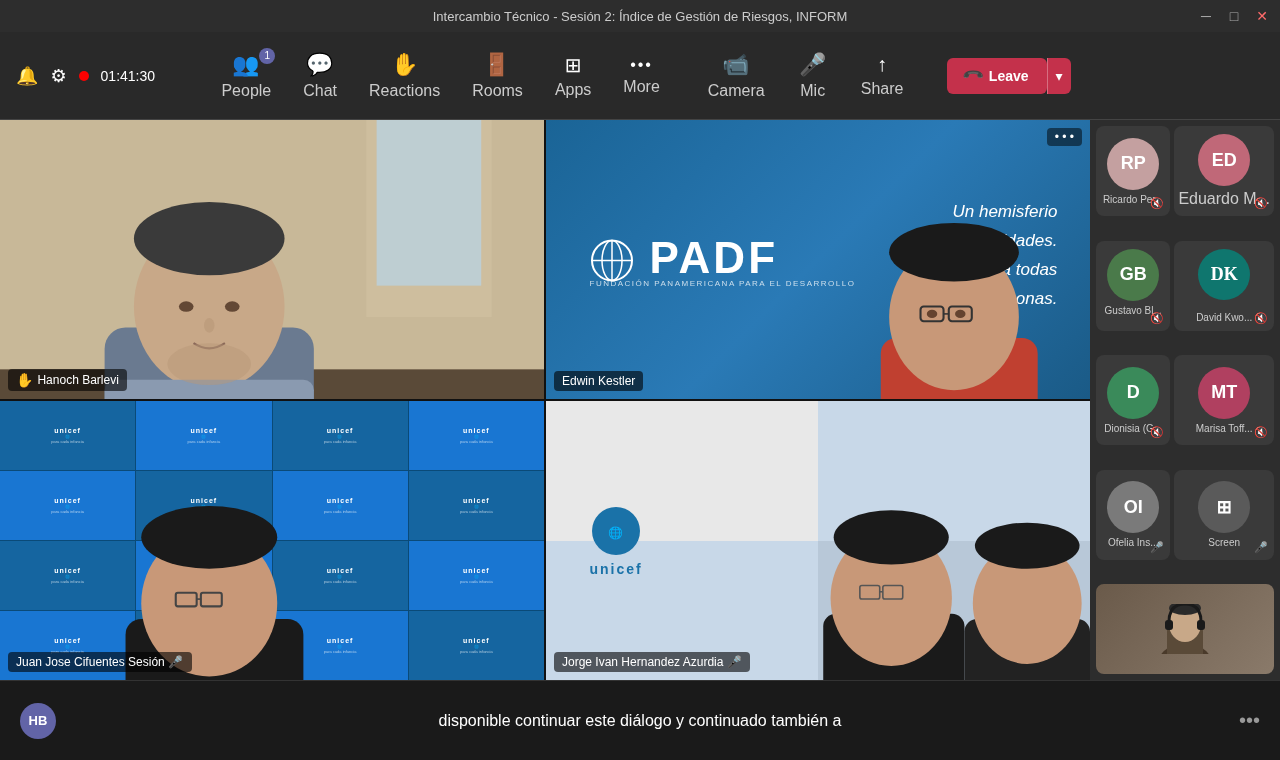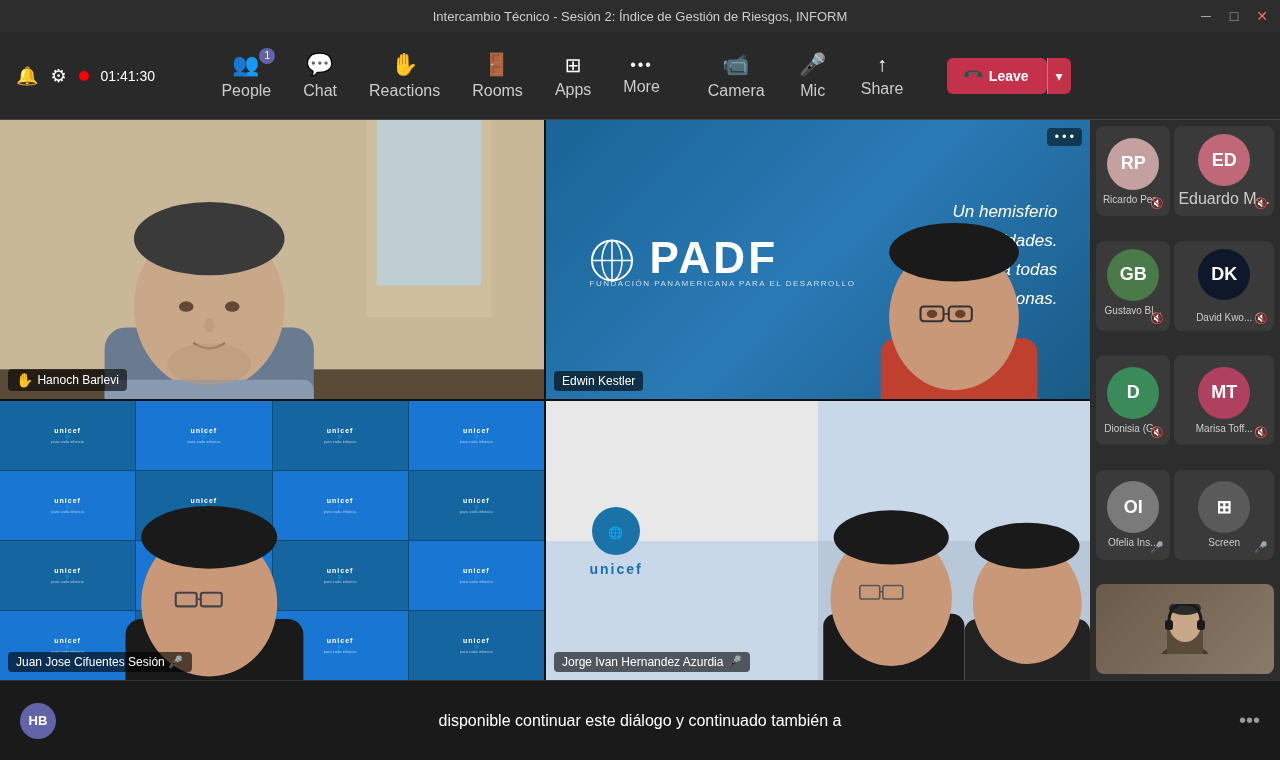--- a/index.html
+++ b/index.html
@@ -612,23 +612,23 @@
       </div>
       <span style="font-size:10px;color:#ccc;margin-top:4px;text-align:center;
                max-width:100%;overflow:hidden;text-overflow:ellipsis;white-space:nowrap;">
         Gustavo Bl...
       </span>
       <span style="position:absolute;bottom:6px;right:6px;font-size:11px;color:#999;">
         🔇
       </span>
     </div>
       <div style="background: rgb(58, 58, 58); border-radius: 8px; display: flex; flex-direction: column; align-items: center; justify-content: center; padding: 8px 4px; cursor: pointer; position: relative; height: 90px;">
-      <div style="width:52px;height:52px;border-radius:50%;background:#0f172a;
+      <div style="width:52px;height:52px;border-radius:50%;background:#0f766e;
                display:flex;align-items:center;justify-content:center;
-               font-size:18px;font-weight:700;color:white;">
+               font-size:18px;font-weight:700;color:white;font-family:Liberation Serif, serif;">
         DK
       </div>
       <span style="font-size:10px;color:#ccc;margin-top:12px;text-align:center;
                max-width:100%;overflow:hidden;text-overflow:ellipsis;white-space:nowrap;">
         David Kwo...
       </span>
       <span style="position:absolute;bottom:6px;right:6px;font-size:11px;color:#999;">
         🔇
       </span>
     </div>

